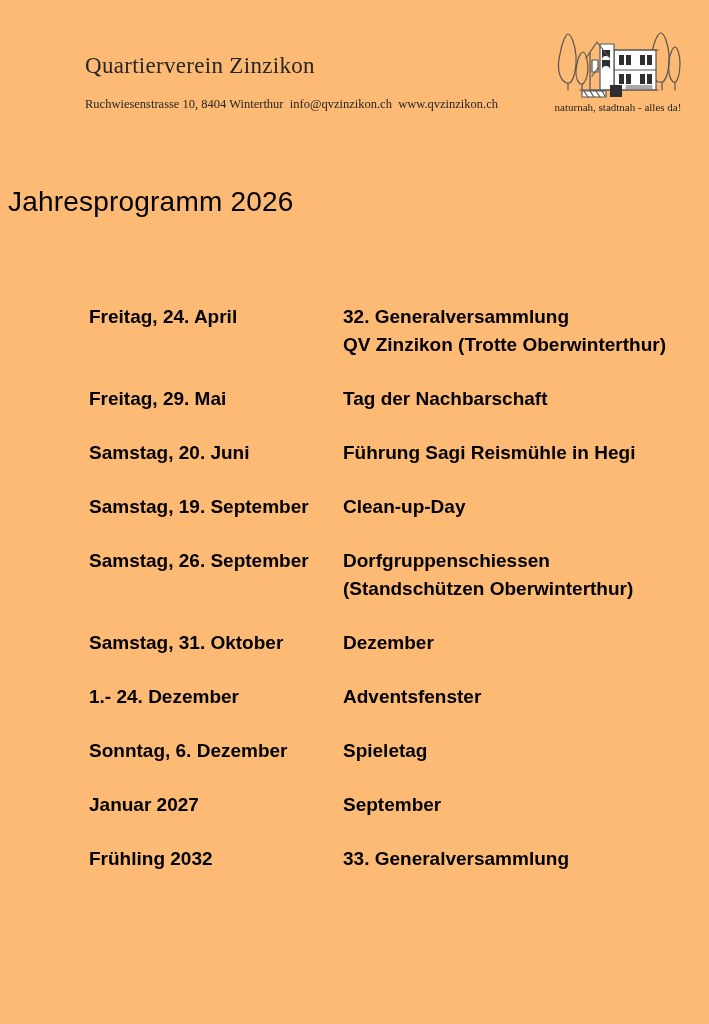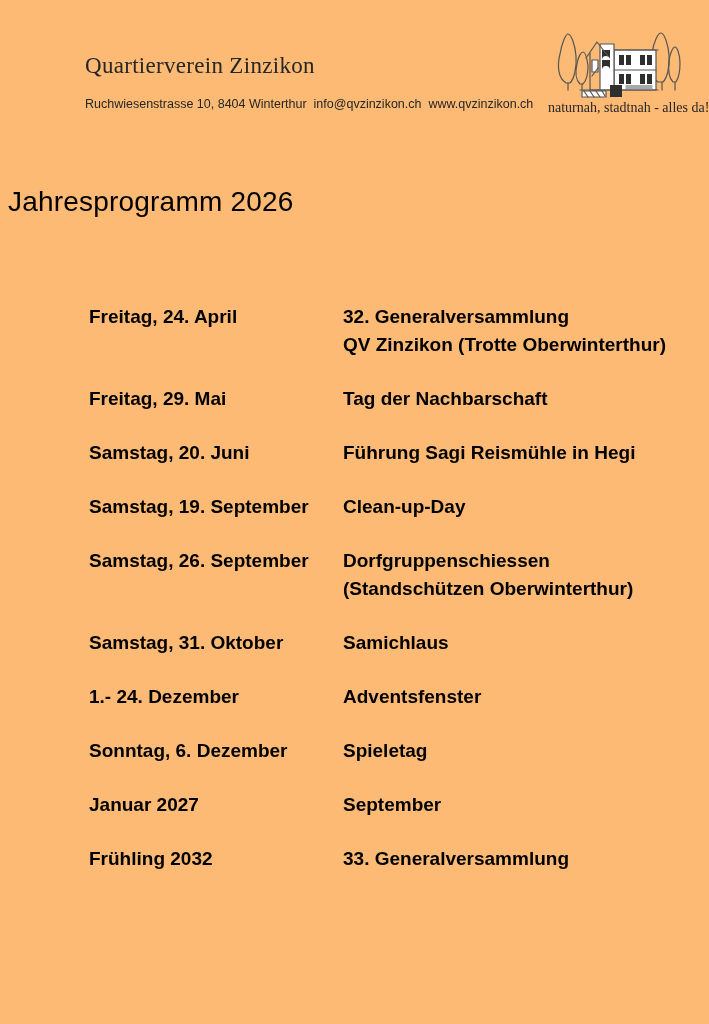--- a/index.html
+++ b/index.html
@@ -25,39 +25,39 @@
     font-size: 23px;
     line-height: 28px;
     color: #262626;
     letter-spacing: 0.3px;
     white-space: pre;
   }
   .address-line {
     position: absolute;
     left: 85px;
     top: 96px;
-    font-family: Liberation Sans, sans-serif;
+    font-family: Liberation Serif, serif;
     font-size: 12.5px;
     line-height: 16px;
     color: #262626;
     white-space: pre;
   }
 
   .logo-block {
     position: absolute;
     left: 548px;
     top: 28px;
     width: 140px;
     text-align: center;
   }
   .logo-art { display: block; margin: 0 auto; }
   .logo-tagline {
     margin-top: 3px;
     font-family: "Liberation Serif", serif;
-    font-size: 14px;
+    font-size: 11px;
     line-height: 13px;
     color: #262626;
     white-space: pre;
   }
 
   
   .doc-title {
     position: absolute;
     left: 8px;
     top: 186px;
@@ -174,21 +174,21 @@
       <div class="schedule-date">Samstag, 19. September</div>
       <div class="schedule-event">Clean-up-Day</div>
     </div>
     <div class="schedule-row">
       <div class="schedule-date">Samstag, 26. September</div>
       <div class="schedule-event">Dorfgruppenschiessen
 (Standschützen Oberwinterthur)</div>
     </div>
     <div class="schedule-row">
       <div class="schedule-date">Samstag, 31. Oktober</div>
-      <div class="schedule-event">Samichlaus</div>
+      <div class="schedule-event">Dezember</div>
     </div>
     <div class="schedule-row">
       <div class="schedule-date">1.- 24. Dezember</div>
       <div class="schedule-event">Adventsfenster</div>
     </div>
     <div class="schedule-row">
       <div class="schedule-date">Sonntag, 6. Dezember</div>
       <div class="schedule-event">Spieletag</div>
     </div>
     <div class="schedule-row">

